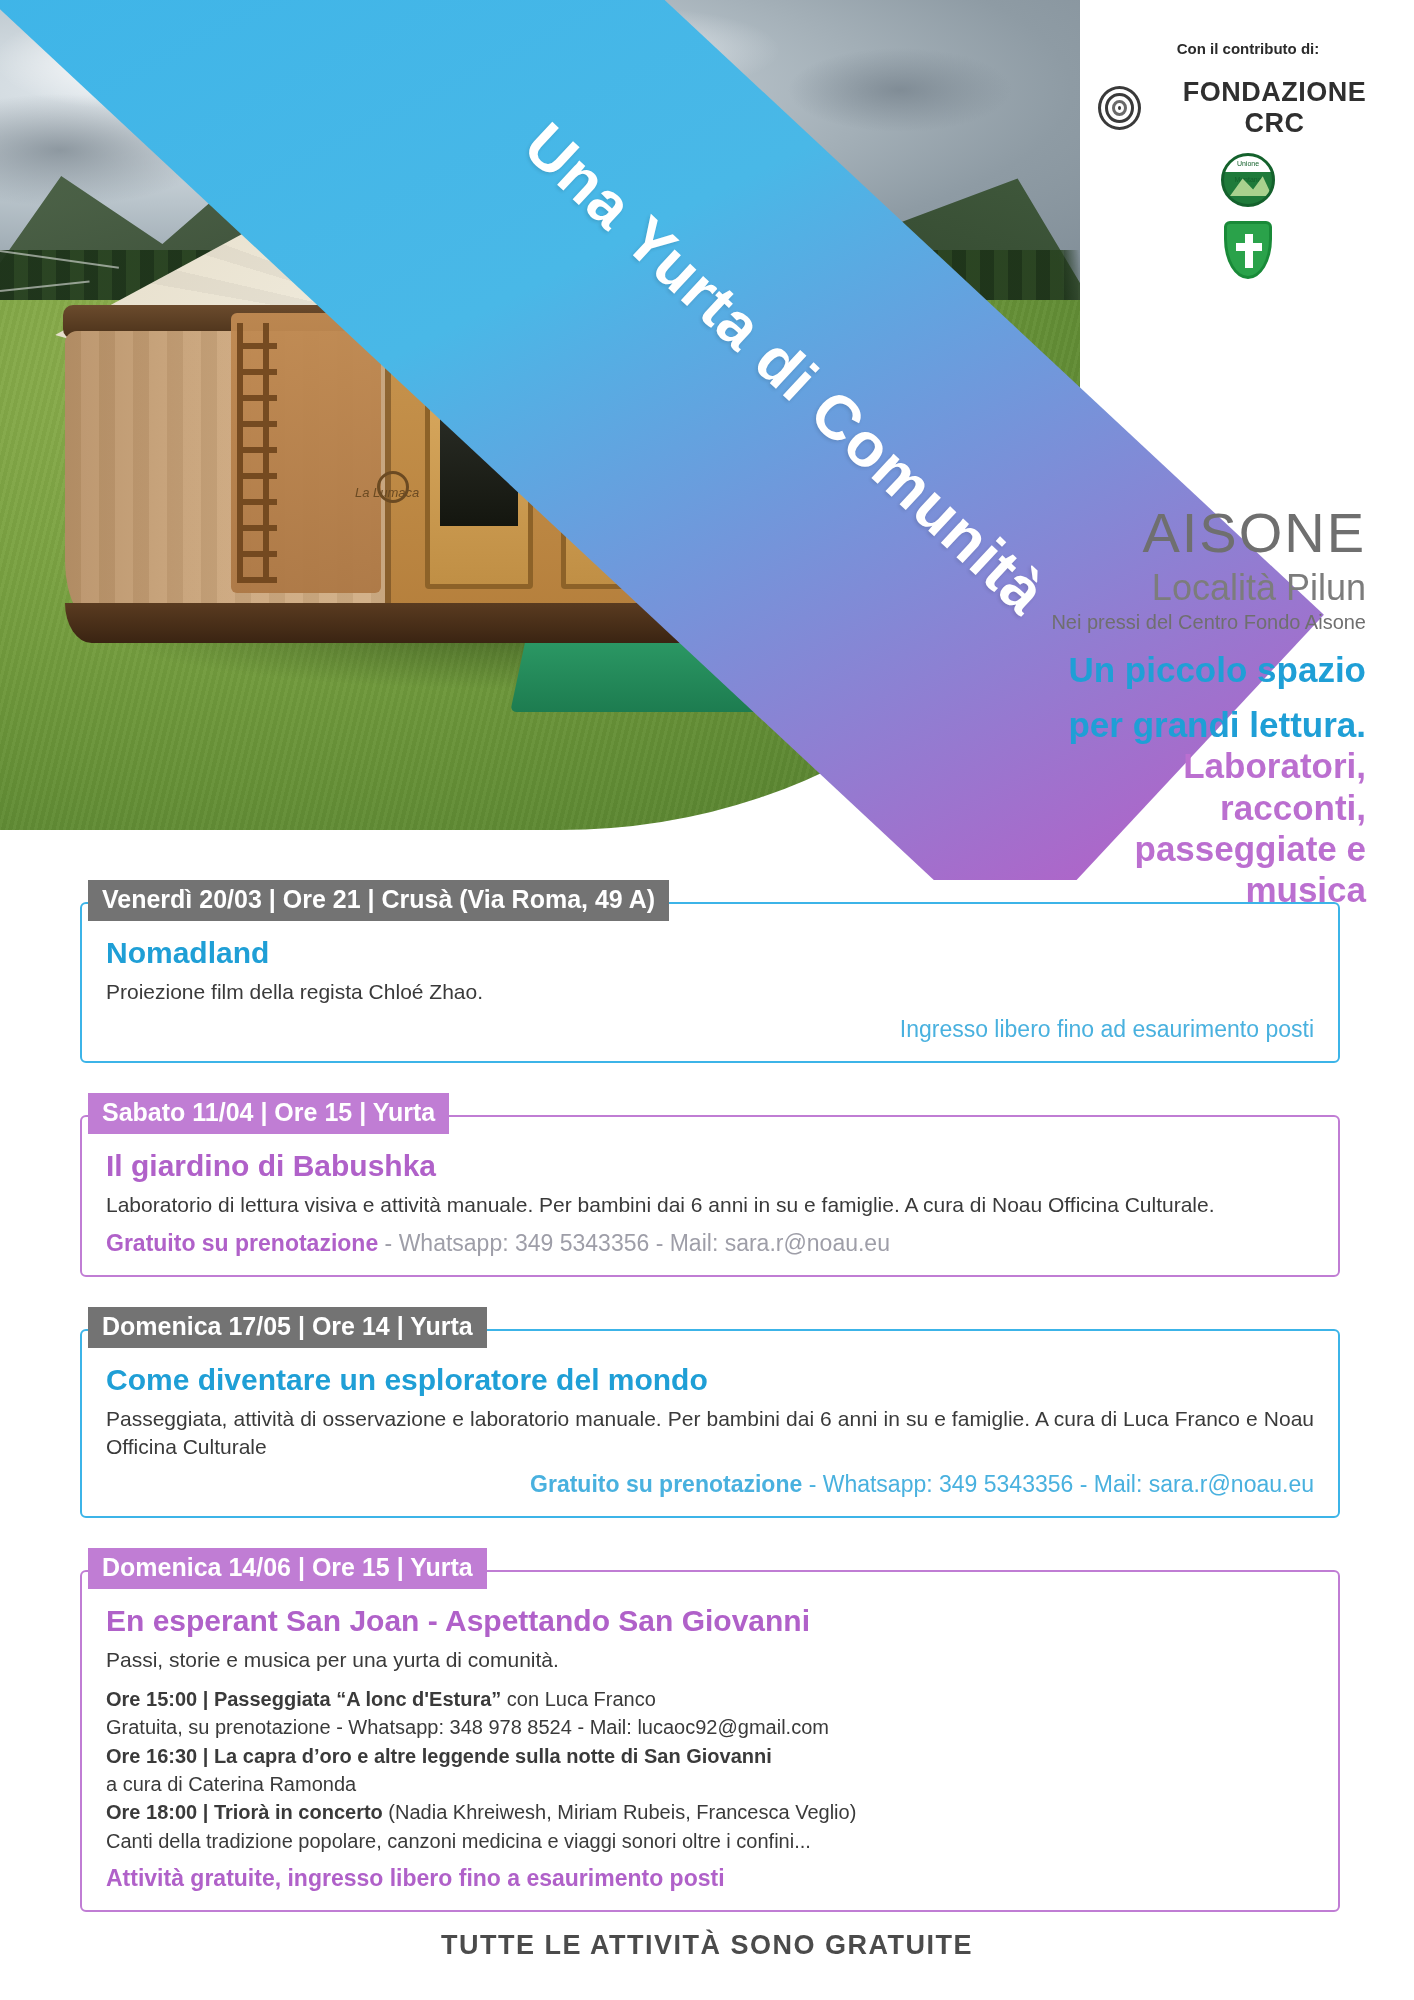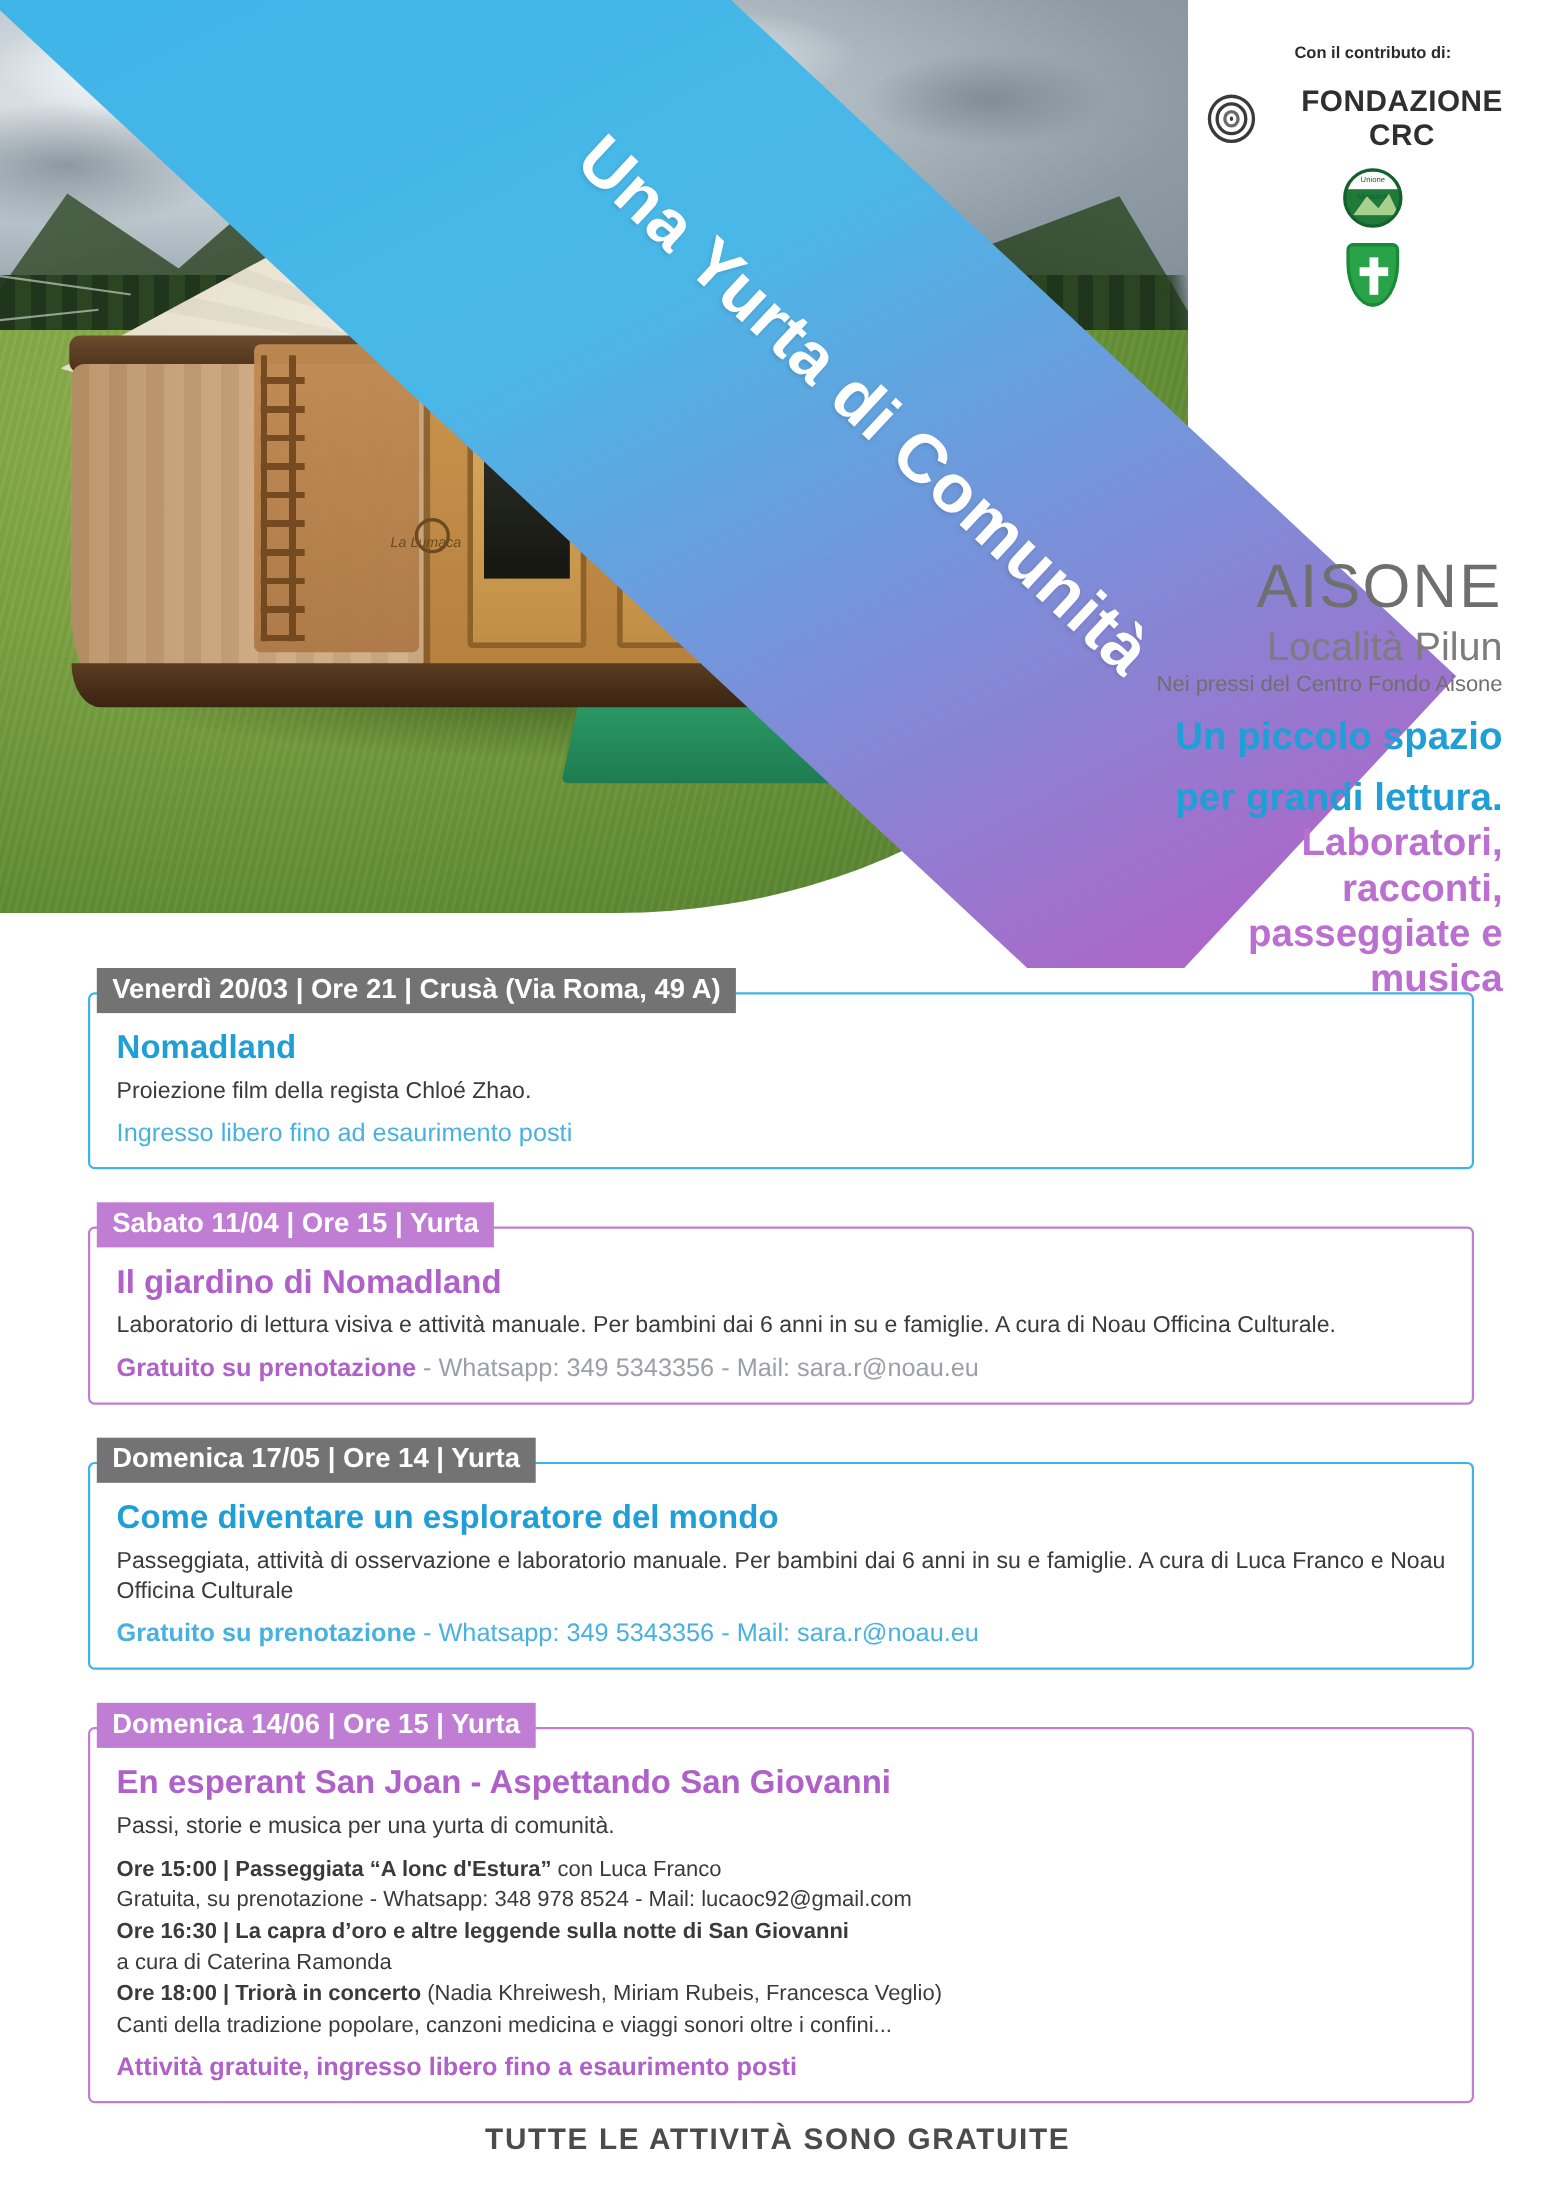--- a/index.html
+++ b/index.html
@@ -307,21 +307,21 @@
   }
   .event.blue .etitle { color: #1f9fd6; }
   .event.purple .etitle { color: #b061c9; }
   .event .desc {
     font-size: 21px; color: #3a3a3a; line-height: 1.35; margin: 0 0 6px;
     text-align: justify;
   }
   .event .note {
     font-size: 23px; margin-top: 10px;
   }
-  .event.blue .note { color: #49b1df; }
+  .event.blue .note { color: #49b1df; text-align: right; }
   .event.purple .note { color: #9e9ea8; }
   .event .note b.blue { color: #49b1df; }
   .event .note b.purple { color: #b061c9; font-weight: bold; }
   .sched { font-size: 20px; color: #3a3a3a; line-height: 1.42; margin-top: 10px; }
   .sched .hh { font-weight: bold; margin-top: 38px; }
   .sched .sub { color:#3a3a3a; }
   .footer-note {
     position: absolute; left: 0; right: 0; top: 1930px;
     text-align: center;
     font-size: 27px; font-weight: bold; color: #4b4b4b; letter-spacing: 1.5px;
@@ -421,21 +421,21 @@
     <div class="box">
       <div class="etitle">Nomadland</div>
       <p class="desc">Proiezione film della regista Chloé Zhao.</p>
       <div class="note">Ingresso libero fino ad esaurimento posti</div>
     </div>
   </div>
 
   <div class="event purple">
     <div class="tag">Sabato 11/04 | Ore 15 | Yurta</div>
     <div class="box">
-      <div class="etitle">Il giardino di Nomadland</div>
+      <div class="etitle">Il giardino di Babushka</div>
       <p class="desc">Laboratorio di lettura visiva e attività manuale. Per bambini dai 6 anni in su e famiglie. A cura di Noau Officina Culturale.</p>
       <div class="note">
         <b class="purple">Gratuito su prenotazione</b><span> - Whatsapp: 349 5343356 - Mail: sara.r@noau.eu</span>
       </div>
     </div>
   </div>
 
   <div class="event blue">
     <div class="tag">Domenica 17/05 | Ore 14 | Yurta</div>
     <div class="box">

